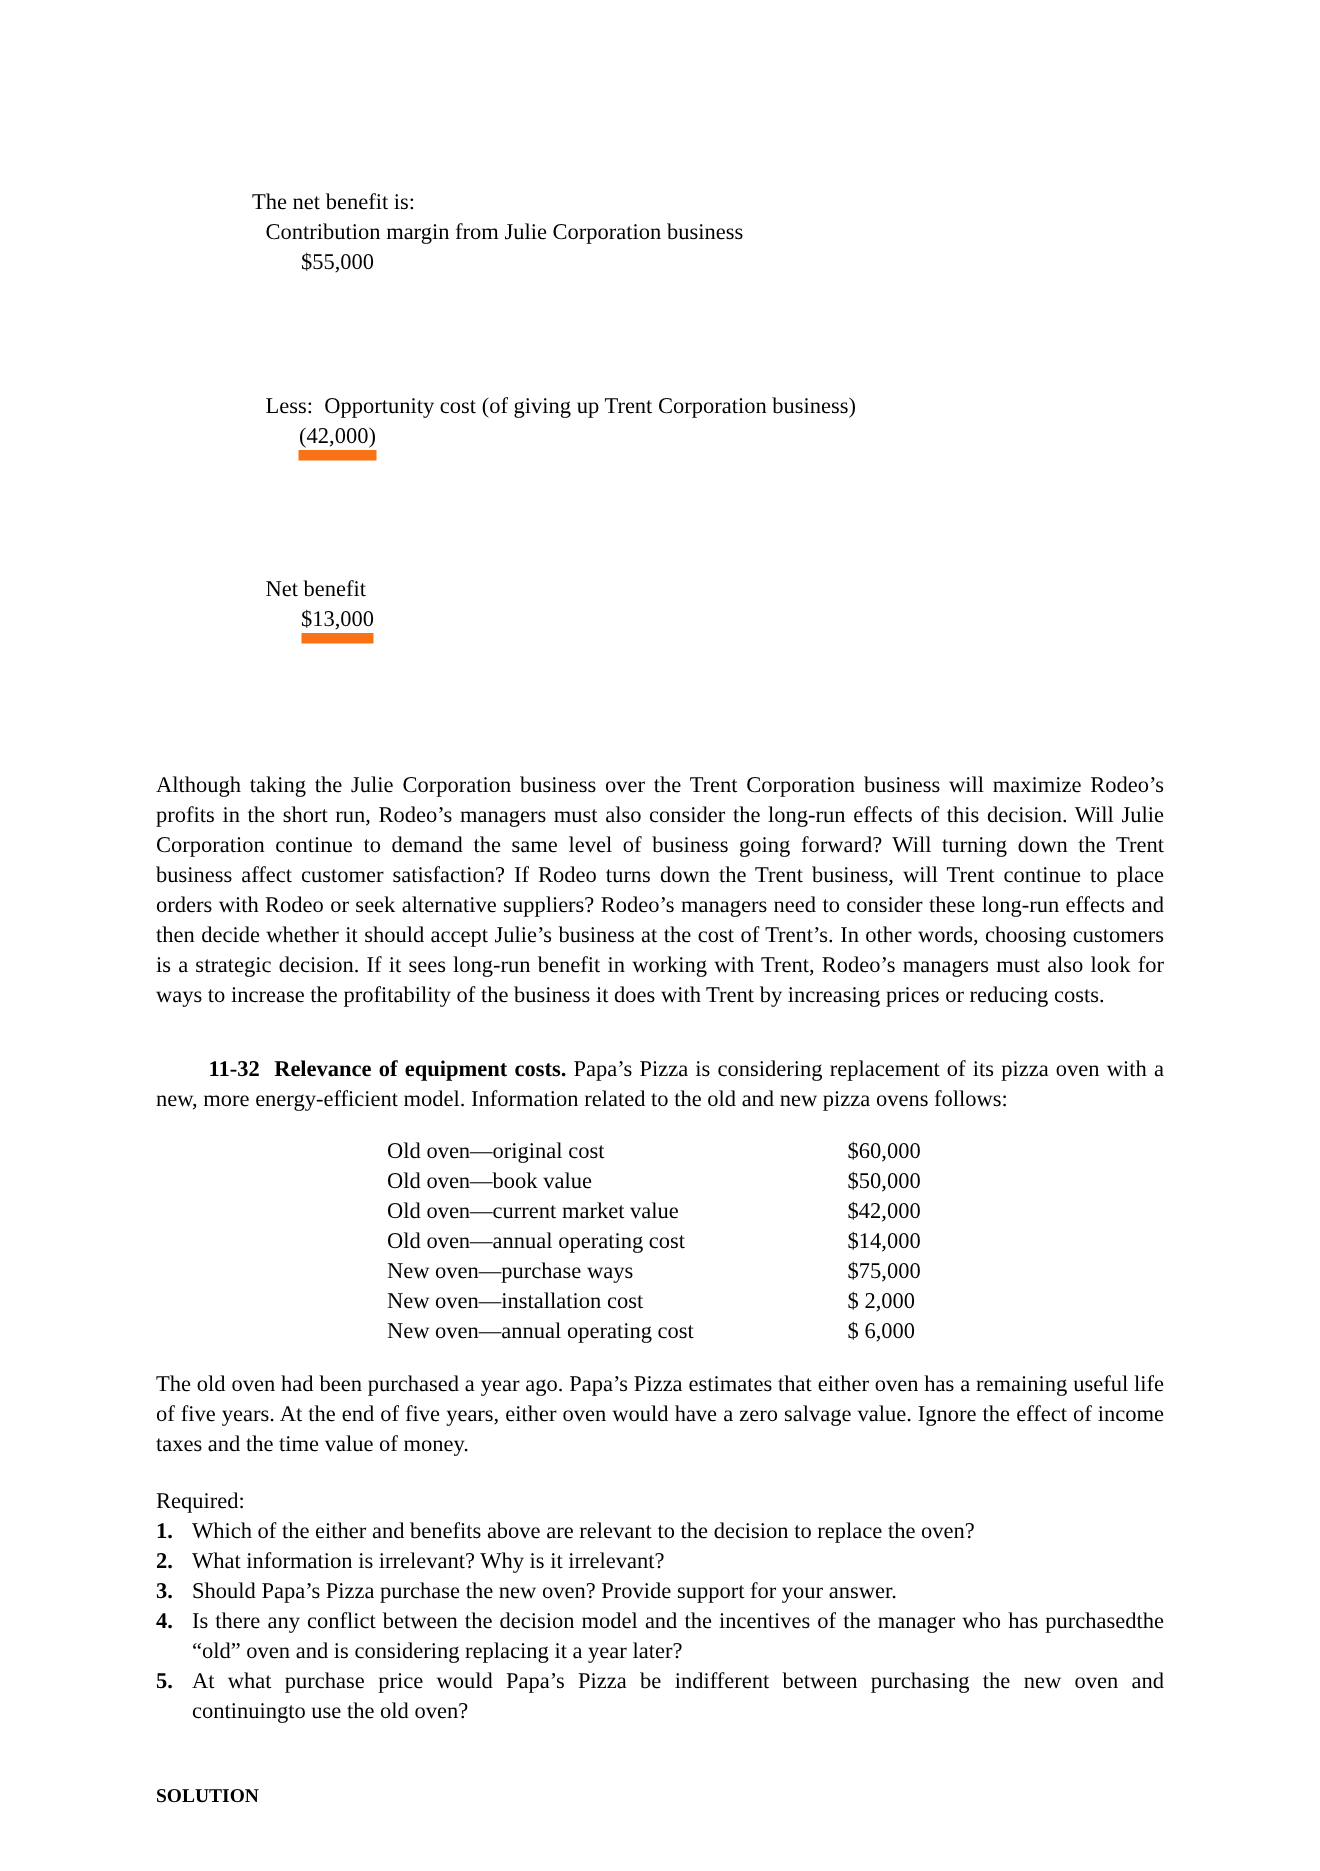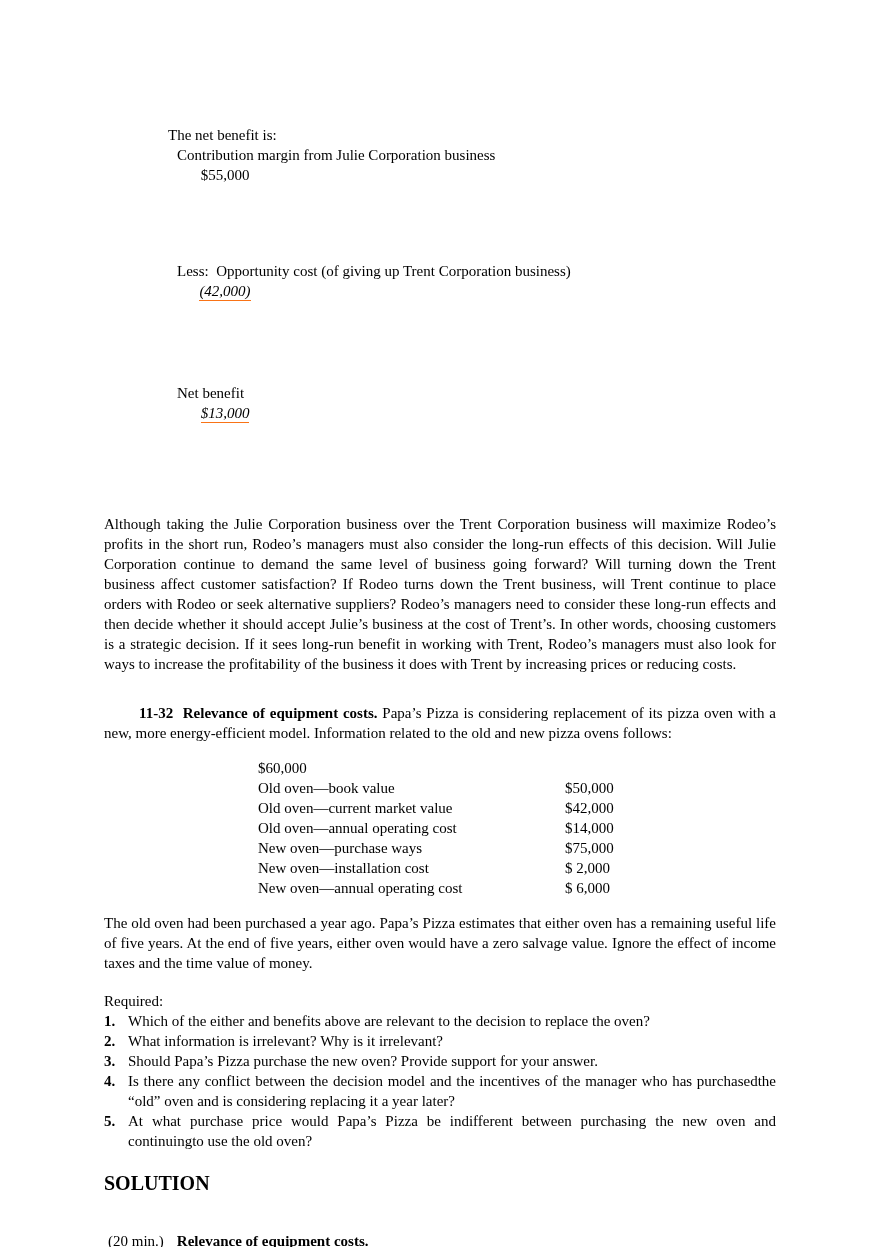--- a/index.html
+++ b/index.html
@@ -13,21 +13,21 @@
     color: #000000;
     font-family: "Liberation Serif", "DejaVu Serif", serif;
     font-size: 15px;
     line-height: 20px;
     border-radius: 13px;
   }
   .nb-intro { margin-left: 64px; }
   .nb-row { display: flex; margin-left: 73px; flex-direction: column; }
   .nb-label { flex: 1; white-space: pre-wrap; }
   .nb-value { width: 96px; text-align: center; margin-right: 45px; flex: 0 0 96px; }
-  .u { border-bottom: 1px solid #f97316; padding-bottom: 1px; font-style: italic; }
+  .u { border-bottom: 7px solid #f97316; padding-bottom: 1px; }
   .nb-row.net { margin-top: 6px; }
 
   .para { text-align: justify; }
   .para.analysis { margin-top: 15px; }
 
   .problem { margin-top: 29px; text-align: justify; }
   .b { font-weight: bold; }
   .prewrap { white-space: pre-wrap; margin-left: 35px; }
 
   .cost-table { margin-left: 154px; }
@@ -35,21 +35,21 @@
   .ct-label { width: 307px; flex: 0 0 307px; }
   .ct-value { flex: 1; white-space: pre-wrap; }
 
   .oven-para { margin-top: 15px; text-align: justify; }
 
   .required-label { margin-top: 18px; }
   .req-item { display: flex; text-align: justify; }
   .req-num { width: 24px; flex: 0 0 24px; font-weight: bold; }
   .req-text { flex: 1; }
 
-  .solution-heading { margin-top: 22px; font-weight: bold; font-size: 20px; }
+  .solution-heading { margin-top: 36px; font-weight: bold; font-size: 13px; }
   .solution-line { margin-top: 38px; margin-left: 4px; text-decoration: underline; }
   .solution-title { font-weight: bold; margin-left: 13px; }
 </style>
 </head>
 <body>
 
 <div class="page">
 
   <div class="nb-intro">The net benefit is:</div>
 
@@ -69,20 +69,21 @@
   </div>
 
   <p class="para analysis">Although taking the Julie Corporation business over the Trent Corporation business will maximize Rodeo’s profits in the short run, Rodeo’s managers must also consider the long-run effects of this decision. Will Julie Corporation continue to demand the same level of business going forward? Will turning down the Trent business affect customer satisfaction? If Rodeo turns down the Trent business, will Trent continue to place orders with Rodeo or seek alternative suppliers? Rodeo’s managers need to consider these long-run effects and then decide whether it should accept Julie’s business at the cost of Trent’s. In other words, choosing customers is a strategic decision. If it sees long-run benefit in working with Trent, Rodeo’s managers must also look for ways to increase the profitability of the business it does with Trent by increasing prices or reducing costs.</p>
 
   <p class="problem">
     <span class="b prewrap">11-32  Relevance of equipment costs.</span><span> Papa’s Pizza is considering replacement of its pizza oven with a new, more energy-efficient model. Information related to the old and new pizza ovens follows:</span>
   </p>
 
   <div class="cost-table">
     <div class="ct-row">
+      <span class="ct-label">Old oven—original cost</span>
       <span class="ct-value">$60,000</span>
     </div>
     <div class="ct-row">
       <span class="ct-label">Old oven—book value</span>
       <span class="ct-value">$50,000</span>
     </div>
     <div class="ct-row">
       <span class="ct-label">Old oven—current market value</span>
       <span class="ct-value">$42,000</span>
     </div>

